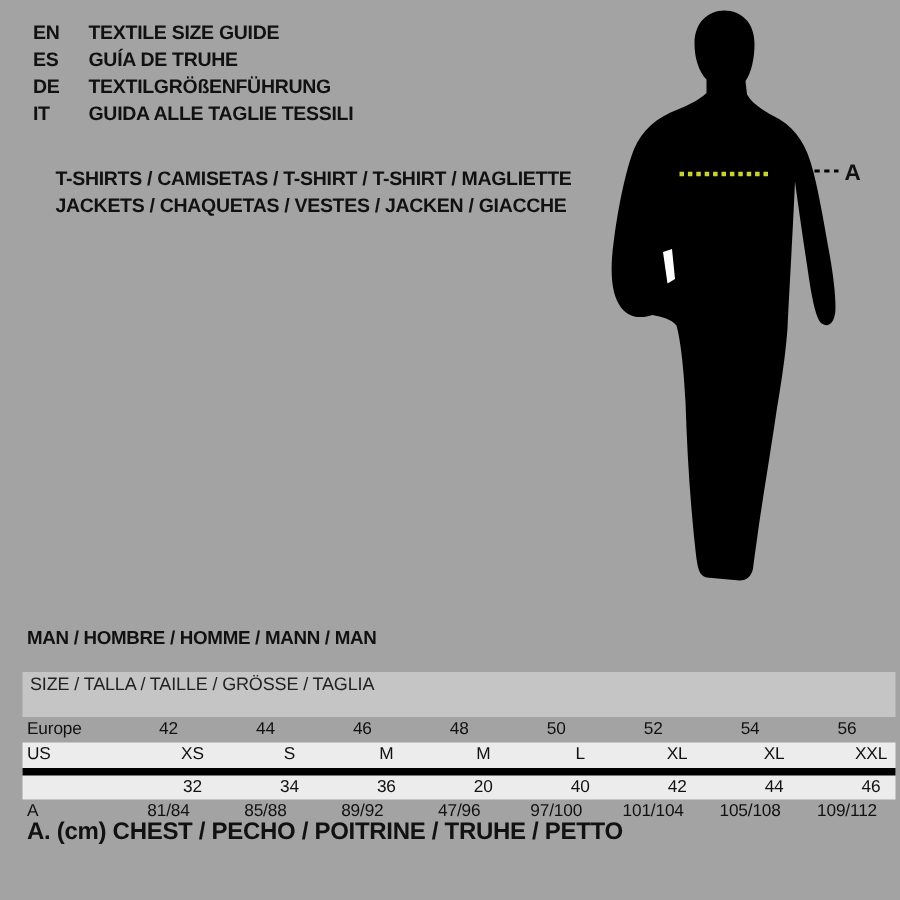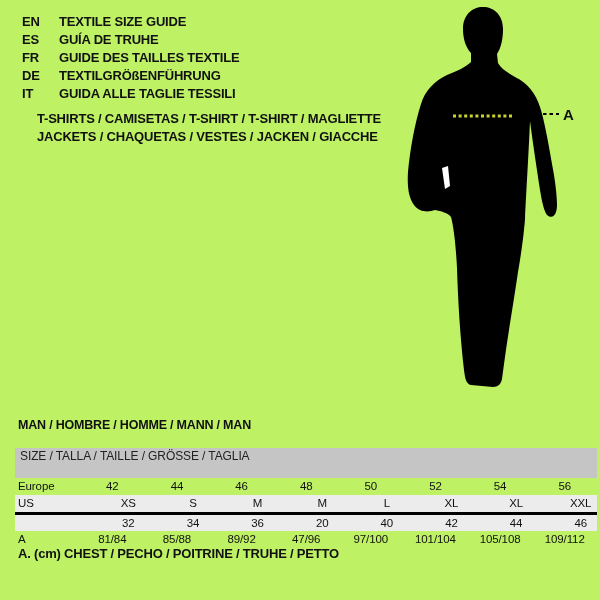--- a/index.html
+++ b/index.html
@@ -1,57 +1,53 @@
 <!DOCTYPE html>
 <html><head>
 <meta charset="utf-8">
 <style>
   html,body{margin:0;padding:0;background:#fff;}
   .canvas{
-    position:relative;width:600px;height:600px;background:#bef264;
+    position:relative;width:600px;height:600px;background:#a3a3a3;
     font-family:"Liberation Sans",sans-serif;color:#111;overflow:hidden;
   }
   
   .lang-list{position:absolute;top:13px;left:22px;font-weight:bold;font-size:13px;line-height:18px;letter-spacing:-0.2px;}
   .lang-row{display:flex;}
   .lang-code{width:37px;}
   
   .categories{position:absolute;top:110px;left:20px;font-weight:bold;font-size:13px;line-height:18px;letter-spacing:-0.2px;margin-left:17px;}
   
   .figure-svg{position:absolute;left:395px;top:0;}
   
   .man-caption{position:absolute;top:418px;left:18px;font-weight:bold;font-size:12.5px;letter-spacing:-0.2px;}
   
   .size-table{position:absolute;top:448px;left:15px;width:582px;font-size:11.5px;letter-spacing:-0.1px;}
   .thead{height:30px;line-height:16px;background:#c5c5c5;padding-left:5px;font-size:12px;color:#222;}
   .trow{display:flex;height:17px;line-height:17px;}
   .trow.shaded{background:#ececec;gap:32px;}
-  .trow.hairline{border-top:3px solid #000000;height:16px;line-height:16px;}
+  .trow.hairline{border-top:5px solid #000000;height:16px;line-height:16px;}
   .tlabel{width:62px;padding-left:3px;}
   .tcell{flex:1;text-align:center;}
   
-  .footnote{position:absolute;top:546px;left:18px;font-weight:bold;font-size:13px;letter-spacing:-0.2px;}
+  .footnote{position:absolute;top:546px;left:18px;font-weight:bold;font-size:16px;letter-spacing:-0.2px;}
 </style>
 </head>
 <body>
 
 <div class="canvas">
 
   <div class="lang-list">
     <div class="lang-row">
       <span class="lang-code">EN</span>
       <span class="lang-label">TEXTILE SIZE GUIDE</span>
     </div>
     <div class="lang-row">
       <span class="lang-code">ES</span>
       <span class="lang-label">GUÍA DE TRUHE</span>
-    </div>
-    <div class="lang-row">
-      <span class="lang-code">FR</span>
-      <span class="lang-label">GUIDE DES TAILLES TEXTILE</span>
     </div>
     <div class="lang-row">
       <span class="lang-code">DE</span>
       <span class="lang-label">TEXTILGRÖßENFÜHRUNG</span>
     </div>
     <div class="lang-row">
       <span class="lang-code">IT</span>
       <span class="lang-label">GUIDA ALLE TAGLIE TESSILI</span>
     </div>
   </div>

